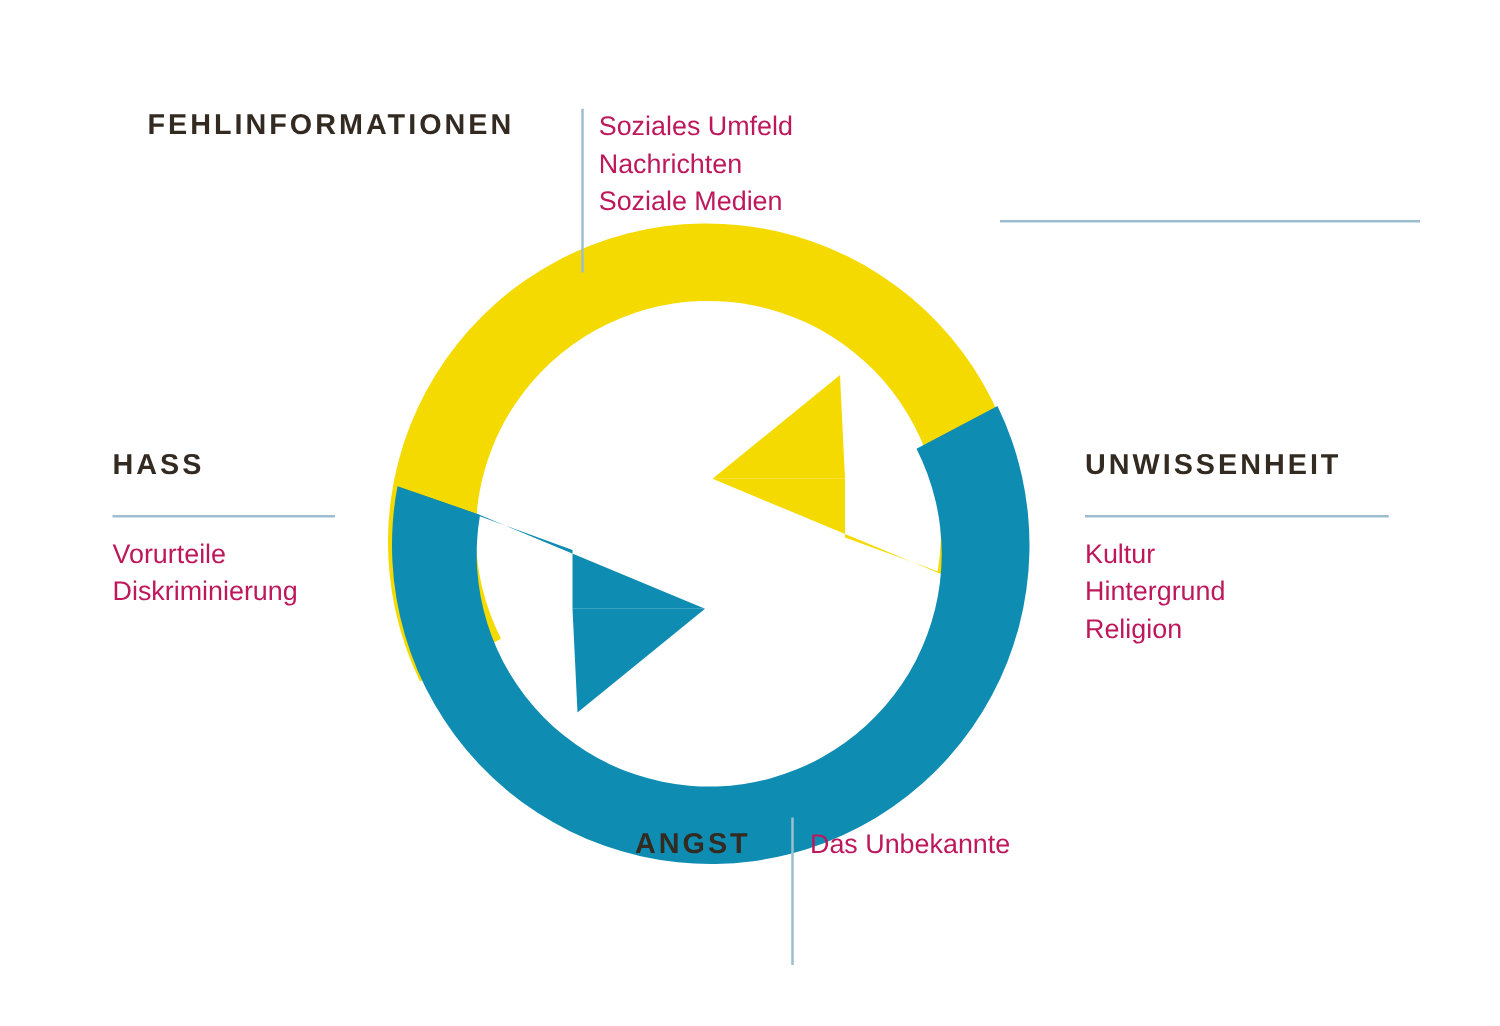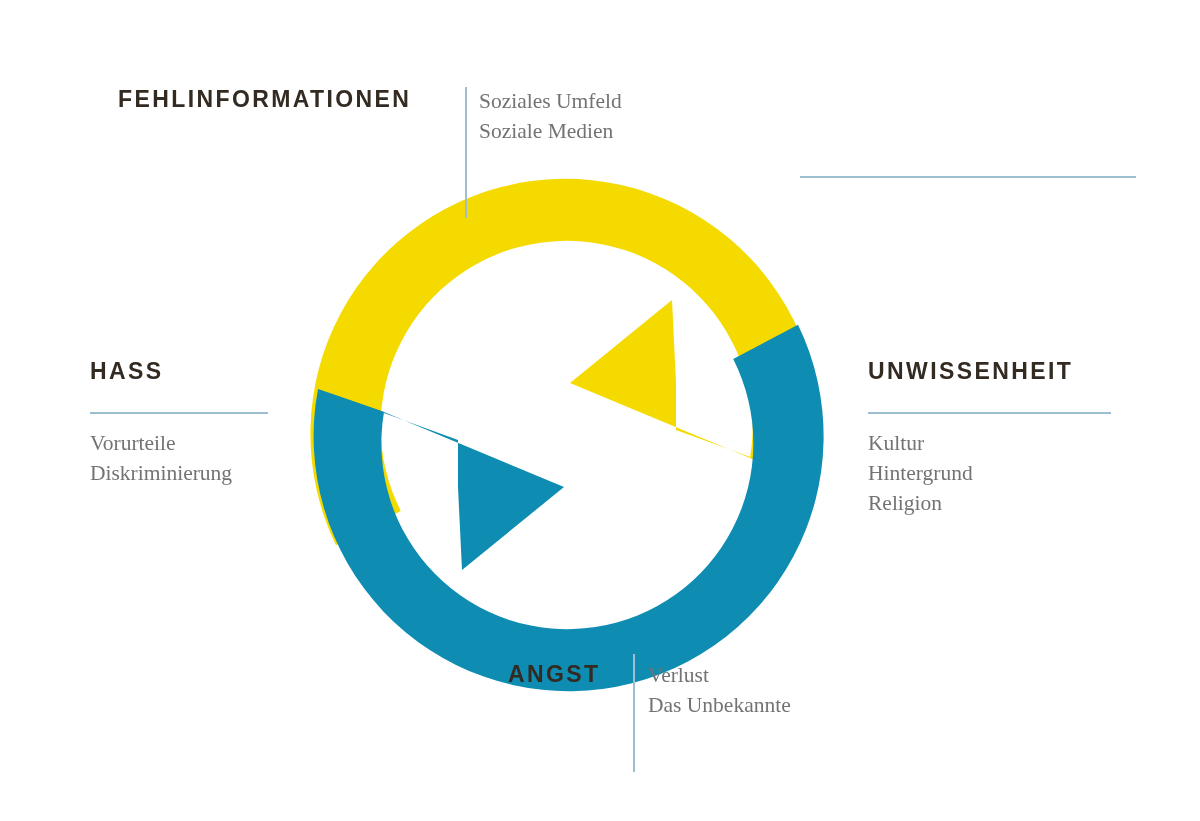--- a/index.html
+++ b/index.html
@@ -35,24 +35,24 @@
   .heading {
     font-family: "Liberation Sans", sans-serif;
     font-weight: bold;
     font-size: 23px;
     letter-spacing: 2.4px;
     color: #332a22;
     white-space: nowrap;
     line-height: 1;
   }
   .items {
-    font-family: Liberation Serif, serif;
+    font-family: Liberation Sans, sans-serif;
     font-weight: normal;
     font-size: 21.5px;
-    color: #737373;
+    color: #be185d;
     line-height: 30px;
     white-space: nowrap;
   }
   .items div {
     white-space: nowrap;
   }
   .vrule {
     position: absolute;
     width: 2px;
     background: #9dbed1;
@@ -228,20 +228,21 @@
               Z
             "></path>
     </g>
   </svg>
 
   <div class="block" id="block-fehlinformationen">
     <div class="heading">FEHLINFORMATIONEN</div>
     <div class="vrule"></div>
     <div class="items">
       <div>Soziales Umfeld</div>
+      <div>Nachrichten</div>
       <div>Soziale Medien</div>
     </div>
   </div>
 
   <div class="block" id="title-block">
     <div class="hrule"></div>
   </div>
 
   <div class="block" id="block-hass">
     <div class="heading">HASS</div>
@@ -259,18 +260,17 @@
       <div>Kultur</div>
       <div>Hintergrund</div>
       <div>Religion</div>
     </div>
   </div>
 
   <div class="block" id="block-angst">
     <div class="heading">ANGST</div>
     <div class="vrule"></div>
     <div class="items">
-      <div>Verlust</div>
       <div>Das Unbekannte</div>
     </div>
   </div>
 
 </div>
 
 </body></html>

